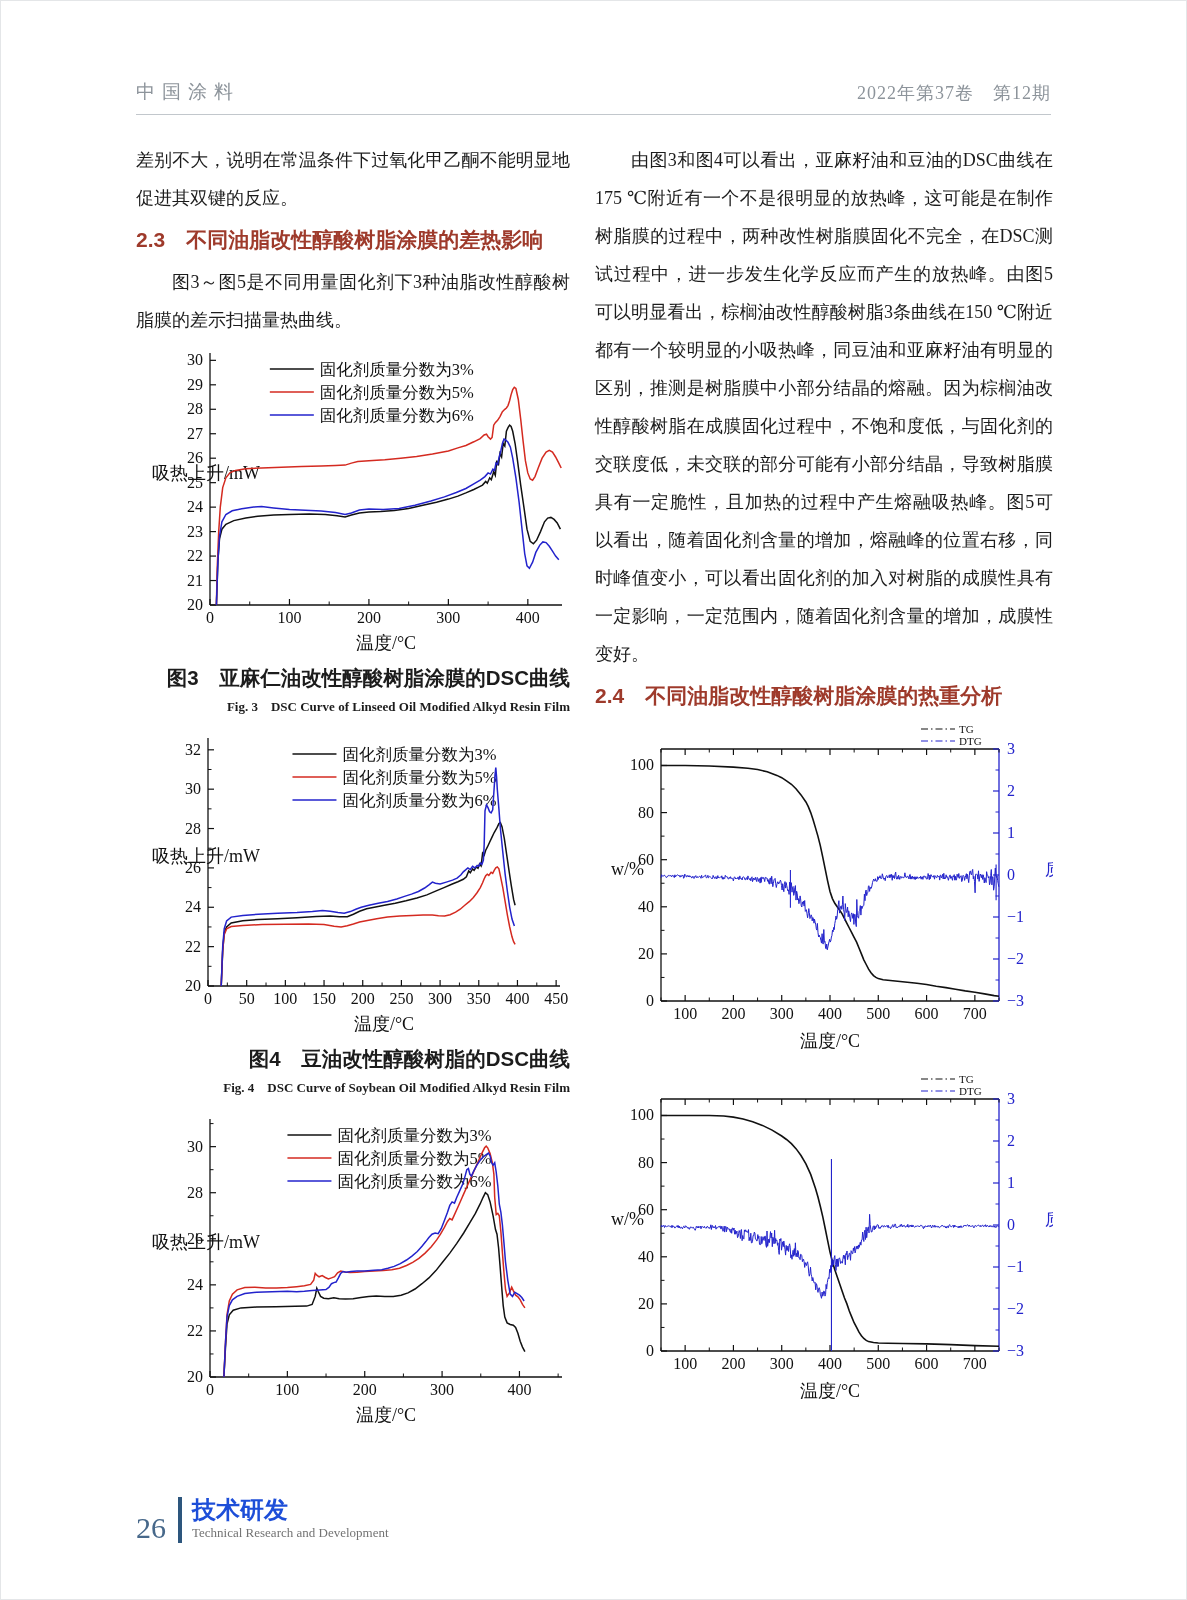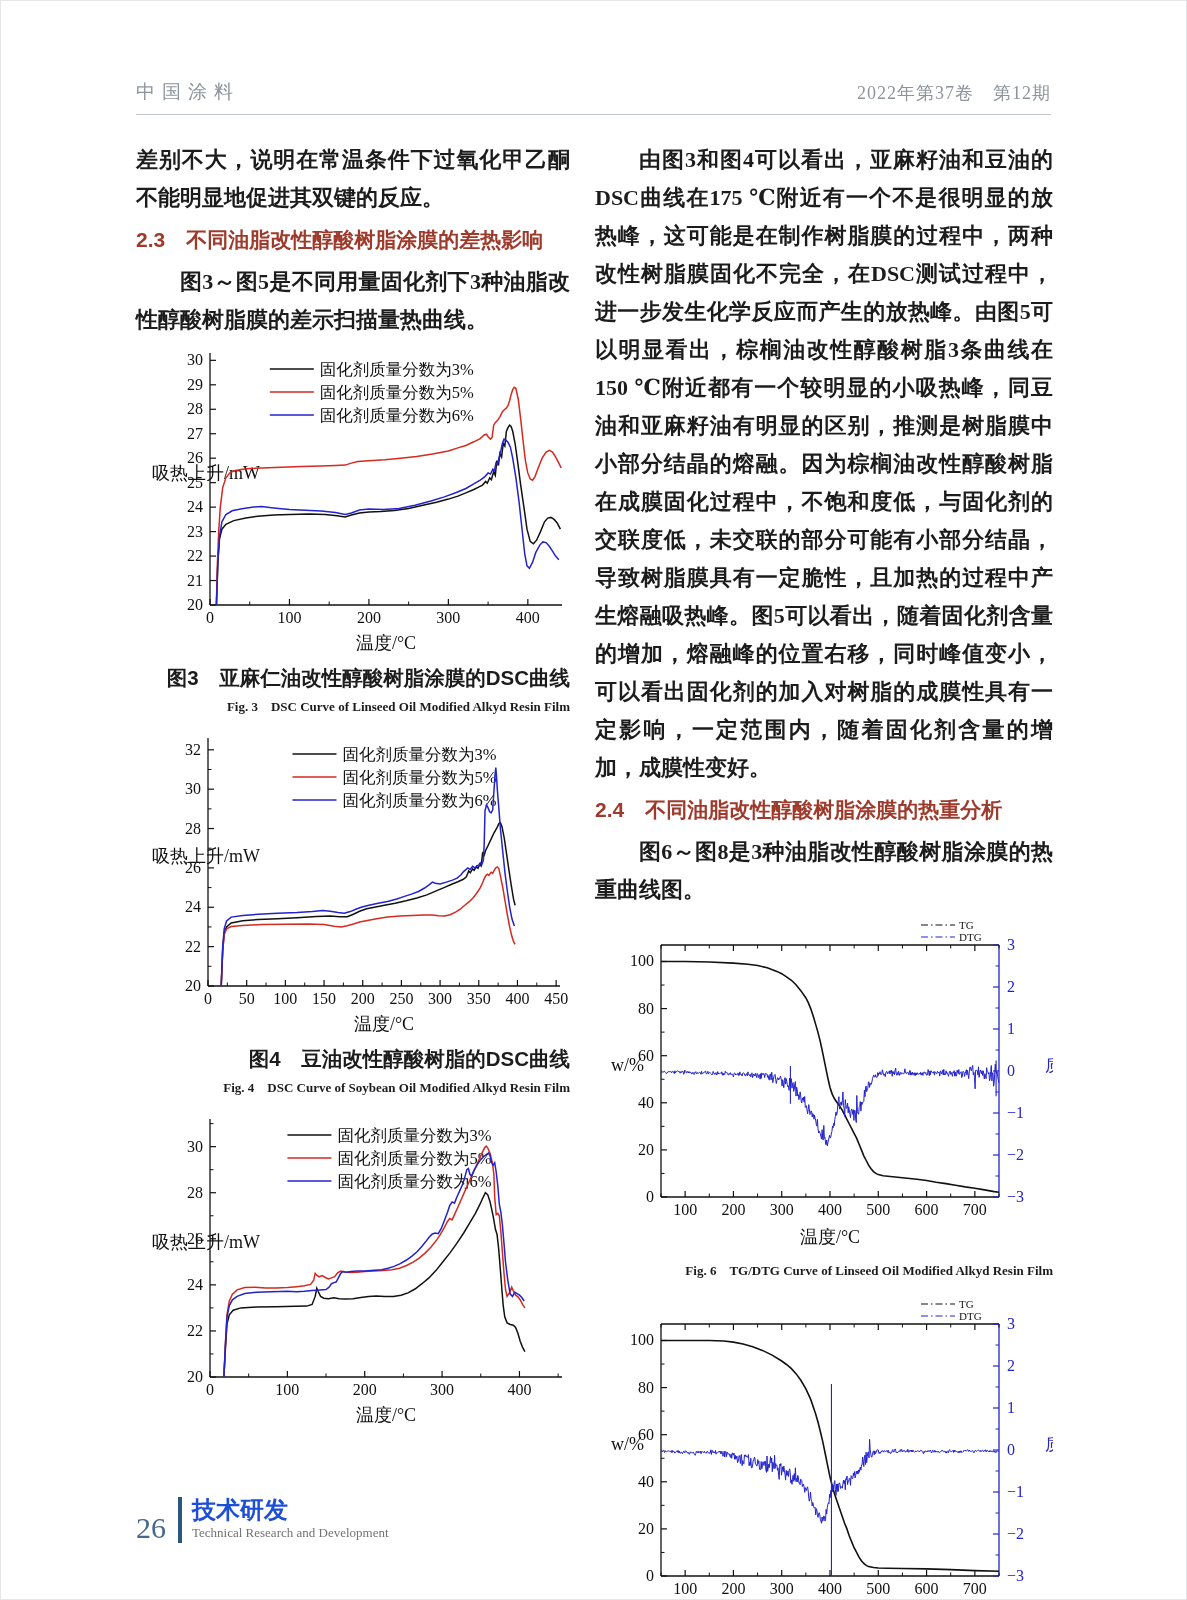--- a/index.html
+++ b/index.html
@@ -6,21 +6,21 @@
   .page{position:relative;width:1187px;height:1600px;background:#fff;overflow:hidden;
         border:1px solid #e4e6e8;box-sizing:border-box;
         font-family:"Liberation Serif","DejaVu Serif",serif;color:#1c1c1c;}
   .header{display:flex;justify-content:space-between;align-items:flex-end;
           margin:78px 135px 0 135px;padding-bottom:9px;border-bottom:1px solid #c2c7cc;}
   .header .journal{color:#8d949b;font-size:19px;letter-spacing:7px;}
   .header .issue{color:#8d949b;font-size:18px;letter-spacing:1px;}
   .columns{display:flex;gap:25px;margin:26px 135px 0 135px;}
   .col-left{width:434px;flex:0 0 434px;}
   .col-right{width:458px;flex:0 0 458px;}
-  p.body-text{margin:0;font-size:22px;line-height:38px;text-align:justify;text-justify:inter-ideograph;font-weight:bold;}
+  p.body-text{margin:0;font-size:18px;line-height:38px;text-align:justify;text-justify:inter-ideograph;}
   p.indent{text-indent:2em;}
   h3.sec{margin:6px 0 6px 0;font-size:21px;line-height:34px;color:#9e3a2b;
          font-family:"Liberation Sans","DejaVu Sans",sans-serif;font-weight:bold;}
   .chart{margin-top:6px;}
   .fig-caption{text-align:right;margin:2px 0 10px 0;}
   .fig-caption .cn{font-size:20.5px;font-weight:bold;line-height:30px;
        font-family:"Liberation Sans","DejaVu Sans",sans-serif;}
   .fig-caption .en{font-size:13px;font-weight:bold;line-height:27px;
        font-family:"Liberation Serif","DejaVu Serif",serif;}
   .footer{position:absolute;left:135px;bottom:56px;display:flex;align-items:stretch;}
@@ -219,21 +219,20 @@
             <text x="201.44" y="76" font-size="16.5" fill="#111" text-anchor="start">固化剂质量分数为6%</text>
             <path d="M87.9 266.0L89.5 236.1L91.0 213.0L93.3 203.8L97.2 199.2L104.9 196.9L120.4 196.0L139.8 195.7L159.1 195.3L170.7 195.1L176.1 193.4L179.2 185.4L180.8 177.3L182.3 180.8L184.6 185.4L187.7 187.2L192.4 187.7L197.8 186.8L203.2 187.7L209.4 188.1L217.1 187.7L224.9 186.5L232.6 185.4L240.3 184.9L248.8 185.4L257.3 185.4L265.1 184.2L272.0 181.9L279.0 178.0L286.0 172.7L292.9 166.9L299.9 159.6L306.9 150.8L313.8 142.1L320.8 132.4L327.7 122.0L333.9 111.7L339.4 102.4L344.0 93.2L347.1 86.3L349.4 81.7L351.7 83.6L354.1 90.9L357.1 104.8L359.5 118.6L361.0 123.2L362.6 137.0L364.1 155.4L365.7 176.2L367.2 194.6L368.8 206.1L371.1 211.9L374.2 213.5L377.3 214.2L379.6 216.5L381.9 222.2L384.2 230.3L386.5 236.1L388.9 240.7" fill="none" stroke="#111111" stroke-width="1.5"></path>
             <path d="M87.9 266.0L89.5 231.4L91.0 203.8L93.3 190.0L96.4 183.1L101.1 178.9L108.8 176.6L118.9 176.2L129.7 176.9L140.5 177.1L151.4 176.6L160.6 175.7L168.4 174.8L174.6 173.4L177.7 169.3L179.2 162.3L180.8 164.2L183.1 165.8L186.2 164.6L189.3 166.5L192.4 167.9L195.5 166.9L198.6 165.6L201.6 161.9L204.7 160.0L208.6 161.0L214.0 161.4L221.0 161.2L228.7 160.5L238.0 160.0L247.3 159.6L255.8 158.7L263.5 157.3L270.5 154.5L276.7 151.3L282.9 147.4L289.1 142.1L295.3 135.8L300.7 128.9L304.5 123.2L308.4 116.3L311.5 110.5L313.8 107.5L316.1 108.9L318.5 103.6L321.6 96.7L324.7 89.8L327.7 82.9L330.8 76.0L333.9 69.0L337.0 62.1L340.1 55.2L343.2 48.3L346.3 41.4L348.6 36.8L350.2 35.2L351.7 36.8L354.1 42.6L356.4 51.8L357.9 63.3L358.7 86.3L360.2 103.6L361.8 102.4L363.3 104.8L364.9 120.9L366.4 141.6L368.0 162.3L369.5 178.5L371.1 185.4L373.4 181.9L375.7 176.2L377.3 179.6L379.6 184.2L381.9 185.8L384.2 188.8L386.5 193.4L388.9 196.9" fill="none" stroke="#d42a20" stroke-width="1.5"></path>
             <path d="M87.9 266.0L89.5 231.4L91.0 206.1L93.3 194.6L96.4 188.8L101.1 185.4L108.8 182.6L120.4 181.2L135.9 180.8L151.4 180.3L160.6 180.8L168.4 180.3L176.1 179.6L183.9 178.9L190.0 178.5L193.1 176.2L195.5 172.7L197.8 171.6L200.1 171.1L202.4 166.9L204.7 162.3L207.1 160.5L210.2 161.2L214.8 160.5L221.0 160.0L228.7 160.0L238.0 159.3L245.7 158.7L251.9 157.3L258.1 155.4L264.3 152.7L270.5 149.0L275.9 145.1L281.3 140.5L286.0 135.2L289.8 130.6L292.9 126.6L296.0 123.2L299.1 122.0L302.2 122.7L305.3 117.4L308.4 109.4L311.5 101.3L313.8 94.4L316.1 90.9L318.5 92.1L320.8 86.3L323.9 79.4L327.0 72.5L329.3 64.4L330.8 58.7L332.4 57.5L333.9 63.3L335.5 65.1L337.8 59.8L340.9 54.1L344.0 49.5L347.1 46.0L350.2 43.7L352.5 42.1L354.1 44.9L355.6 51.8L357.1 54.1L358.7 51.8L360.2 61.0L361.8 74.8L363.3 93.2L364.9 101.3L366.4 114.0L368.0 132.4L369.5 150.8L371.8 169.3L374.2 183.1L376.5 185.4L378.8 181.2L381.1 182.6L383.5 184.2L385.8 186.5L388.1 190.0" fill="none" stroke="#2323cc" stroke-width="1.5"></path>
           </svg></div>
     </div>
 
     <div class="col-right">
       <p class="body-text indent">由图3和图4可以看出，亚麻籽油和豆油的DSC曲线在175 ℃附近有一个不是很明显的放热峰，这可能是在制作树脂膜的过程中，两种改性树脂膜固化不完全，在DSC测试过程中，进一步发生化学反应而产生的放热峰。由图5可以明显看出，棕榈油改性醇酸树脂3条曲线在150 ℃附近都有一个较明显的小吸热峰，同豆油和亚麻籽油有明显的区别，推测是树脂膜中小部分结晶的熔融。因为棕榈油改性醇酸树脂在成膜固化过程中，不饱和度低，与固化剂的交联度低，未交联的部分可能有小部分结晶，导致树脂膜具有一定脆性，且加热的过程中产生熔融吸热峰。图5可以看出，随着固化剂含量的增加，熔融峰的位置右移，同时峰值变小，可以看出固化剂的加入对树脂的成膜性具有一定影响，一定范围内，随着固化剂含量的增加，成膜性变好。</p>
       <h3 class="sec">2.4　不同油脂改性醇酸树脂涂膜的热重分析</h3>
-      <p class="body-text indent">图6～图8是3种油脂改性醇酸树脂涂膜的热重曲线图。</p>
 
       <div class="chart"><svg width="458" height="336" viewBox="0 0 458 336">
             <line x1="66" y1="30" x2="66" y2="282" stroke="#111" stroke-width="1.3"></line>
             <line x1="66" y1="282" x2="404" y2="282" stroke="#111" stroke-width="1.3"></line>
             <line x1="66" y1="30" x2="404" y2="30" stroke="#111" stroke-width="1.3"></line>
             <line x1="404" y1="30" x2="404" y2="282" stroke="#2323cc" stroke-width="1.3"></line>
             <line x1="90.14285714285714" y1="282" x2="90.14285714285714" y2="276" stroke="#111" stroke-width="1.2"></line>
             <line x1="90.14285714285714" y1="30" x2="90.14285714285714" y2="36" stroke="#111" stroke-width="1.2"></line>
             <text x="90.14285714285714" y="300" font-size="16" fill="#111" text-anchor="middle">100</text>
             <line x1="138.42857142857144" y1="282" x2="138.42857142857144" y2="276" stroke="#111" stroke-width="1.2"></line>
@@ -313,21 +312,20 @@
             <line x1="326" y1="10" x2="360" y2="10" stroke="#111111" stroke-width="1.2" stroke-dasharray="7 3 1.5 3"></line>
             <text x="364" y="14" font-size="11" fill="#111" text-anchor="start">TG</text>
             <line x1="326" y1="22" x2="360" y2="22" stroke="#2323cc" stroke-width="1.2" stroke-dasharray="7 3 1.5 3"></line>
             <text x="364" y="26" font-size="11" fill="#111" text-anchor="start">DTG</text>
             <path d="M66.0 46.5L90.1 46.5L114.3 47.0L138.4 48.1L152.9 49.3L162.6 50.5L172.2 52.8L181.9 56.4L186.7 58.7L191.5 61.8L196.4 65.3L201.2 70.0L206.0 75.9L210.9 83.0L213.3 87.7L215.7 93.6L218.1 100.7L220.5 108.9L222.9 117.1L225.3 126.6L227.8 138.3L230.2 150.1L232.6 161.9L235.0 172.5L237.4 179.6L239.8 184.3L242.2 187.8L244.7 191.3L247.1 194.9L249.5 199.6L251.9 204.3L254.3 209.0L256.7 213.7L259.1 218.4L261.6 223.1L264.0 229.0L266.4 234.9L268.8 240.8L271.2 245.5L273.6 250.2L276.0 253.7L278.5 256.6L280.9 258.4L283.3 259.6L288.1 260.8L292.9 261.3L302.6 262.2L312.3 263.2L321.9 264.3L331.6 265.5L341.2 267.2L350.9 268.6L360.5 270.2L370.2 271.9L379.9 273.3L389.5 274.9L399.2 276.6L404.0 277.3" fill="none" stroke="#111111" stroke-width="1.6"></path>
             <path d="M66.0 158.8L66.6 155.7L67.2 156.8L67.7 157.2L68.3 156.8L68.9 157.2L69.5 156.2L70.1 156.7L70.6 157.5L71.2 158.5L71.8 158.4L72.4 157.2L73.0 157.4L73.5 156.4L74.1 156.3L74.7 156.8L75.3 156.6L75.9 156.4L76.4 157.8L77.0 156.6L77.6 156.4L78.2 157.4L78.7 156.7L79.3 158.6L79.9 155.8L80.5 157.9L81.1 156.7L81.6 156.6L82.2 155.9L82.8 155.8L83.4 156.6L84.0 156.1L84.5 157.0L85.1 158.2L85.7 156.6L86.3 157.6L86.9 156.3L87.4 156.5L88.0 156.1L88.6 159.3L89.2 158.5L89.8 155.1L90.3 156.6L90.9 157.5L91.5 157.9L92.1 156.3L92.7 157.4L93.2 156.7L93.8 158.0L94.4 156.7L95.0 158.1L95.6 157.2L96.1 157.6L96.7 158.9L97.3 158.5L97.9 157.2L98.4 158.9L99.0 159.5L99.6 157.6L100.2 157.8L100.8 156.6L101.3 158.4L101.9 159.0L102.5 157.6L103.1 158.4L103.7 158.1L104.2 157.5L104.8 157.1L105.4 157.8L106.0 159.3L106.6 156.3L107.1 158.3L107.7 158.7L108.3 157.8L108.9 157.7L109.5 157.0L110.0 156.8L110.6 155.9L111.2 158.7L111.8 158.9L112.4 157.9L112.9 156.3L113.5 158.8L114.1 158.3L114.7 157.4L115.3 157.7L115.8 158.5L116.4 159.0L117.0 159.9L117.6 159.4L118.1 156.4L118.7 158.2L119.3 158.2L119.9 159.6L120.5 158.4L121.0 157.5L121.6 160.0L122.2 159.3L122.8 156.6L123.4 159.0L123.9 158.2L124.5 158.8L125.1 158.3L125.7 157.9L126.3 158.5L126.8 156.8L127.4 160.2L128.0 158.1L128.6 160.2L129.2 158.8L129.7 159.5L130.3 156.3L130.9 157.7L131.5 157.7L132.1 157.9L132.6 158.0L133.2 160.1L133.8 159.7L134.4 158.4L135.0 159.5L135.5 157.7L136.1 159.4L136.7 159.3L137.3 159.3L137.8 160.3L138.4 161.9L139.0 158.9L139.6 157.8L140.2 158.7L140.7 160.0L141.3 159.4L141.9 159.7L142.5 159.5L143.1 157.9L143.6 160.5L144.2 160.5L144.8 156.9L145.4 159.5L146.0 159.2L146.5 159.4L147.1 161.0L147.7 158.2L148.3 157.8L148.9 158.1L149.4 158.8L150.0 160.8L150.6 160.7L151.2 158.8L151.8 158.8L152.3 160.8L152.9 156.9L153.5 158.5L154.1 160.3L154.7 160.8L155.2 159.4L155.8 161.8L156.4 158.6L157.0 157.8L157.5 162.7L158.1 161.1L158.7 159.0L159.3 159.8L159.9 161.0L160.4 158.3L161.0 160.5L161.6 162.5L162.2 158.4L162.8 159.0L163.3 162.5L163.9 160.3L164.5 159.6L165.1 164.1L165.7 158.6L166.2 163.4L166.8 157.9L167.4 158.6L168.0 159.8L168.6 158.5L169.1 159.9L169.7 162.6L170.3 158.5L170.9 158.3L171.5 159.2L172.0 159.0L172.6 162.3L173.2 160.6L173.8 164.2L174.4 165.2L174.9 159.3L175.5 159.0L176.1 164.8L176.7 157.2L177.3 162.8L177.8 167.7L178.4 164.4L179.0 160.8L179.6 160.0L180.1 159.4L180.7 164.7L181.3 168.5L181.9 165.5L182.5 163.0L183.0 162.7L183.6 165.0L184.2 164.2L184.8 163.1L185.4 161.1L185.9 162.3L186.5 166.5L187.1 171.0L187.7 164.7L188.3 169.2L188.8 172.7L189.4 165.6L190.0 162.6L190.6 169.1L191.2 163.6L191.7 166.5L192.3 169.4L192.9 171.9L193.5 170.9L194.1 175.4L194.6 163.1L195.2 171.2L195.8 167.3L196.4 163.7L197.0 173.2L197.5 168.4L198.1 167.5L198.7 176.4L199.3 174.4L199.8 168.6L200.4 166.6L201.0 181.1L201.6 172.2L202.2 174.4L202.7 181.0L203.3 179.6L203.9 184.7L204.5 182.2L205.1 176.9L205.6 179.9L206.2 186.4L206.8 188.0L207.4 182.9L208.0 185.2L208.5 182.1L209.1 187.1L209.7 181.5L210.3 192.4L210.9 191.4L211.4 190.7L212.0 194.8L212.6 198.8L213.2 194.7L213.8 189.6L214.3 193.6L214.9 199.6L215.5 198.6L216.1 195.8L216.7 197.1L217.2 201.9L217.8 198.5L218.4 199.7L219.0 204.2L219.5 200.2L220.1 203.2L220.7 205.0L221.3 209.7L221.9 211.1L222.4 204.4L223.0 213.7L223.6 217.9L224.2 216.1L224.8 218.0L225.3 218.4L225.9 221.4L226.5 224.1L227.1 214.7L227.7 223.9L228.2 225.1L228.8 210.5L229.4 223.3L230.0 222.5L230.6 229.0L231.1 229.8L231.7 225.0L232.3 230.8L232.9 227.9L233.5 225.0L234.0 222.7L234.6 220.3L235.2 223.1L235.8 222.0L236.4 218.0L236.9 216.7L237.5 211.1L238.1 212.8L238.7 208.4L239.2 210.7L239.8 204.6L240.4 201.4L241.0 197.0L241.6 200.3L242.1 198.1L242.7 190.7L243.3 185.7L243.9 181.7L244.5 194.1L245.0 190.7L245.6 187.5L246.2 186.8L246.8 190.4L247.4 185.7L247.9 177.0L248.5 190.5L249.1 193.3L249.7 201.4L250.3 184.6L250.8 189.6L251.4 193.5L252.0 192.6L252.6 188.1L253.2 197.8L253.7 191.8L254.3 194.8L254.9 199.4L255.5 202.6L256.1 195.8L256.6 193.9L257.2 195.2L257.8 199.4L258.4 194.7L258.9 205.4L259.5 195.5L260.1 195.3L260.7 204.1L261.3 207.6L261.8 180.5L262.4 196.7L263.0 198.2L263.6 199.2L264.2 192.4L264.7 191.8L265.3 186.6L265.9 196.1L266.5 187.3L267.1 189.5L267.6 187.2L268.2 187.1L268.8 186.5L269.4 175.2L270.0 181.7L270.5 173.0L271.1 171.0L271.7 176.6L272.3 173.8L272.9 173.5L273.4 167.2L274.0 166.7L274.6 172.4L275.2 168.2L275.8 169.7L276.3 169.1L276.9 167.0L277.5 163.5L278.1 161.7L278.7 160.0L279.2 161.8L279.8 162.0L280.4 159.7L281.0 162.3L281.5 162.1L282.1 162.3L282.7 157.6L283.3 160.5L283.9 158.0L284.4 158.9L285.0 156.7L285.6 159.2L286.2 159.8L286.8 158.9L287.3 154.8L287.9 157.0L288.5 160.1L289.1 160.1L289.7 159.1L290.2 161.7L290.8 157.8L291.4 156.7L292.0 156.6L292.6 158.9L293.1 158.1L293.7 157.7L294.3 155.8L294.9 159.0L295.5 155.7L296.0 157.8L296.6 155.3L297.2 161.3L297.8 156.4L298.4 158.6L298.9 156.7L299.5 159.6L300.1 155.0L300.7 153.1L301.2 158.5L301.8 160.2L302.4 157.6L303.0 160.1L303.6 156.2L304.1 157.8L304.7 160.4L305.3 158.3L305.9 157.3L306.5 159.2L307.0 158.7L307.6 157.8L308.2 158.6L308.8 158.9L309.4 157.4L309.9 153.8L310.5 157.9L311.1 157.6L311.7 158.7L312.3 157.3L312.8 157.1L313.4 158.2L314.0 160.0L314.6 155.8L315.2 155.4L315.7 160.1L316.3 157.7L316.9 160.1L317.5 157.1L318.1 159.2L318.6 158.2L319.2 160.3L319.8 157.7L320.4 160.5L320.9 157.9L321.5 160.0L322.1 157.7L322.7 159.2L323.3 159.3L323.8 159.0L324.4 158.2L325.0 159.2L325.6 157.3L326.2 160.2L326.7 158.1L327.3 157.8L327.9 160.4L328.5 157.2L329.1 157.0L329.6 157.1L330.2 158.5L330.8 157.5L331.4 160.0L332.0 160.2L332.5 159.8L333.1 154.5L333.7 157.5L334.3 160.7L334.9 156.0L335.4 159.7L336.0 155.6L336.6 157.1L337.2 157.7L337.8 157.7L338.3 158.2L338.9 156.5L339.5 160.2L340.1 156.7L340.6 157.5L341.2 158.4L341.8 158.8L342.4 156.3L343.0 157.3L343.5 157.9L344.1 157.0L344.7 161.1L345.3 156.0L345.9 156.4L346.4 158.9L347.0 157.9L347.6 155.3L348.2 160.0L348.8 154.3L349.3 160.0L349.9 158.7L350.5 159.5L351.1 155.8L351.7 158.3L352.2 157.6L352.8 158.9L353.4 161.3L354.0 158.7L354.6 156.6L355.1 155.9L355.7 159.4L356.3 157.5L356.9 159.6L357.5 161.3L358.0 156.9L358.6 157.9L359.2 155.6L359.8 161.2L360.3 157.2L360.9 161.1L361.5 160.9L362.1 155.2L362.7 157.7L363.2 158.5L363.8 154.5L364.4 159.4L365.0 157.9L365.6 157.6L366.1 156.7L366.7 162.6L367.3 161.6L367.9 156.5L368.5 156.6L369.0 157.4L369.6 161.4L370.2 158.6L370.8 156.3L371.4 154.7L371.9 159.8L372.5 155.4L373.1 159.6L373.7 163.6L374.3 156.8L374.8 152.4L375.4 152.1L376.0 155.2L376.6 155.9L377.2 151.7L377.7 150.4L378.3 159.9L378.9 157.3L379.5 162.5L380.1 173.8L380.6 155.3L381.2 155.6L381.8 155.2L382.4 155.7L382.9 160.1L383.5 151.8L384.1 162.4L384.7 157.9L385.3 155.0L385.8 156.0L386.4 158.7L387.0 155.7L387.6 160.4L388.2 155.8L388.7 158.6L389.3 164.0L389.9 158.7L390.5 160.8L391.1 163.6L391.6 152.7L392.2 156.1L392.8 156.4L393.4 159.0L394.0 157.6L394.5 165.8L395.1 163.9L395.7 156.4L396.3 150.5L396.9 165.9L397.4 158.0L398.0 157.5L398.6 171.2L399.2 167.8L399.8 156.9L400.3 149.1L400.9 156.3L401.5 158.5L402.1 156.8L402.6 161.4L403.2 164.5L403.8 167.8" fill="none" stroke="#2323cc" stroke-width="1"></path>
             <line x1="195.40571428571428" y1="150.96" x2="195.40571428571428" y2="188.76000000000002" stroke="#2323cc" stroke-width="1.1"></line>
             <line x1="401.10285714285715" y1="145.5" x2="401.10285714285715" y2="181.2" stroke="#2323cc" stroke-width="1.1"></line>
           </svg></div>
       <div class="fig-caption">
-        <div class="en">Fig. 6　TG/DTG Curve of Linseed Oil Modified Alkyd Resin Film</div>
       </div>
 
       <div class="chart"><svg width="458" height="336" viewBox="0 0 458 336">
             <line x1="66" y1="30" x2="66" y2="282" stroke="#111" stroke-width="1.3"></line>
             <line x1="66" y1="282" x2="404" y2="282" stroke="#111" stroke-width="1.3"></line>
             <line x1="66" y1="30" x2="404" y2="30" stroke="#111" stroke-width="1.3"></line>
             <line x1="404" y1="30" x2="404" y2="282" stroke="#2323cc" stroke-width="1.3"></line>
             <line x1="90.14285714285714" y1="282" x2="90.14285714285714" y2="276" stroke="#111" stroke-width="1.2"></line>
             <line x1="90.14285714285714" y1="30" x2="90.14285714285714" y2="36" stroke="#111" stroke-width="1.2"></line>
             <text x="90.14285714285714" y="300" font-size="16" fill="#111" text-anchor="middle">100</text>

